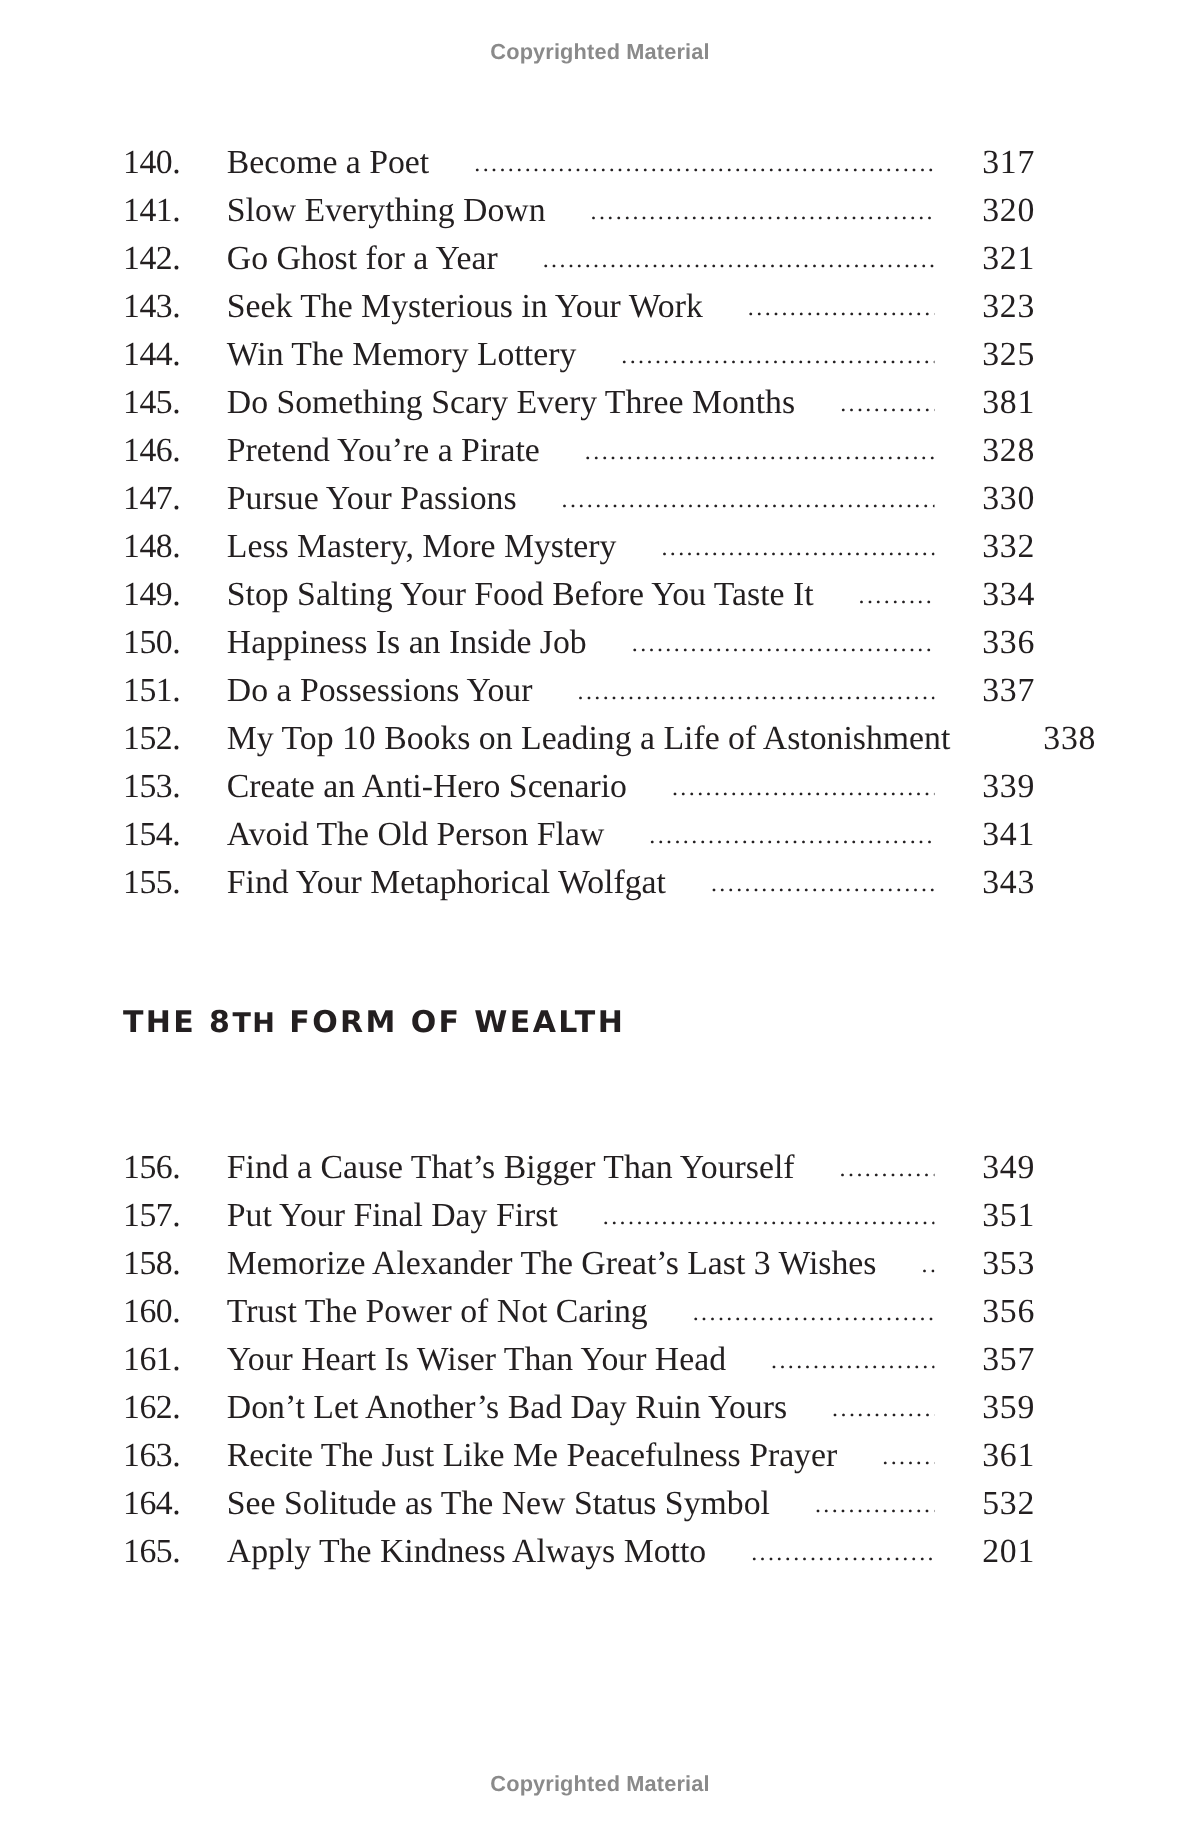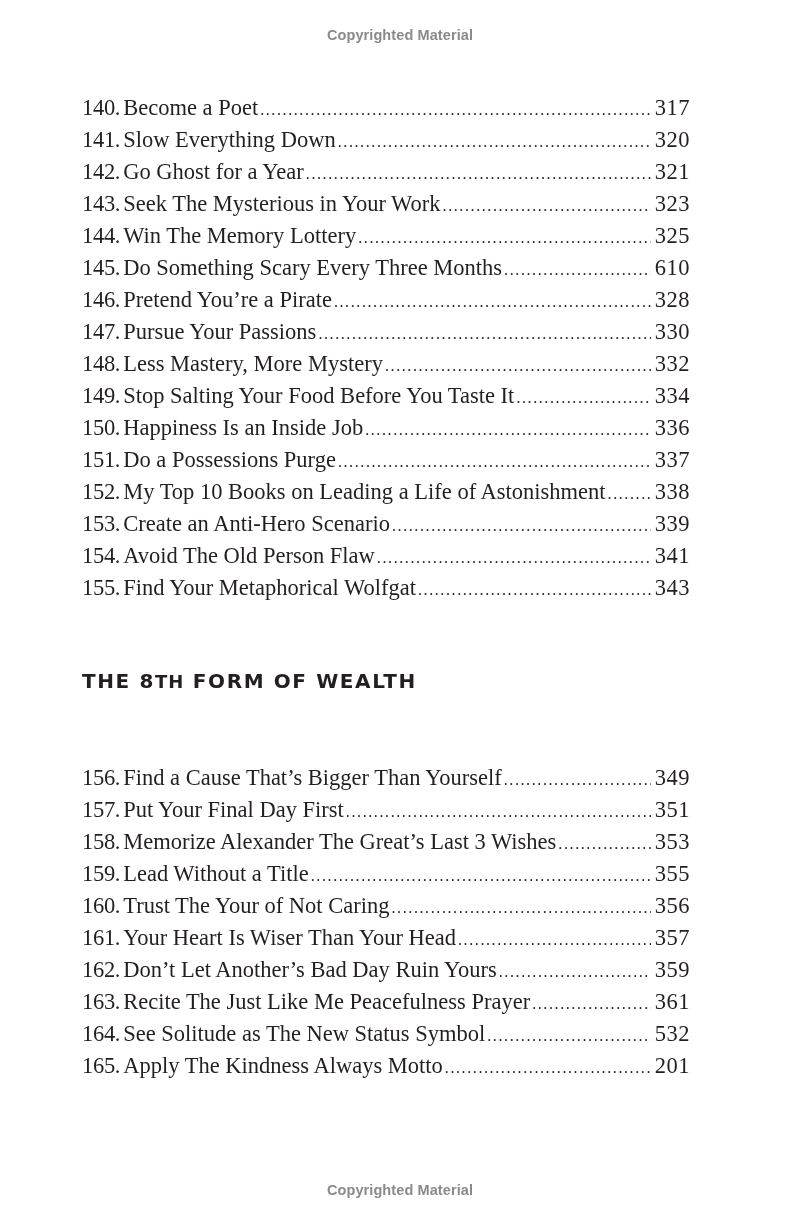--- a/index.html
+++ b/index.html
@@ -38,20 +38,21 @@
 
     .toc-row {
       display: flex;
       align-items: center;
       height: 32px;
       font-family: "Liberation Serif", serif;
       font-size: 22.5px;
       line-height: 32px;
       color: #231f20;
       white-space: nowrap;
+      gap: 28px;
     }
     .toc-num {
       flex: 0 0 auto;
       letter-spacing: -0.3px;
     }
     .toc-title {
       flex: 0 0 auto;
       padding-left: 3px;
     }
     .toc-leader {
@@ -141,21 +142,21 @@
   <div class="toc-row">
       <span class="toc-num">144.</span>
       <span class="toc-title">Win The Memory Lottery</span>
       <span class="toc-leader"></span>
       <span class="toc-page">325</span>
     </div>
   <div class="toc-row">
       <span class="toc-num">145.</span>
       <span class="toc-title">Do Something Scary Every Three Months</span>
       <span class="toc-leader"></span>
-      <span class="toc-page">610</span>
+      <span class="toc-page">381</span>
     </div>
   <div class="toc-row">
       <span class="toc-num">146.</span>
       <span class="toc-title">Pretend You’re a Pirate</span>
       <span class="toc-leader"></span>
       <span class="toc-page">328</span>
     </div>
   <div class="toc-row">
       <span class="toc-num">147.</span>
       <span class="toc-title">Pursue Your Passions</span>
@@ -175,21 +176,21 @@
       <span class="toc-page">334</span>
     </div>
   <div class="toc-row">
       <span class="toc-num">150.</span>
       <span class="toc-title">Happiness Is an Inside Job</span>
       <span class="toc-leader"></span>
       <span class="toc-page">336</span>
     </div>
   <div class="toc-row">
       <span class="toc-num">151.</span>
-      <span class="toc-title">Do a Possessions Purge</span>
+      <span class="toc-title">Do a Possessions Your</span>
       <span class="toc-leader"></span>
       <span class="toc-page">337</span>
     </div>
   <div class="toc-row">
       <span class="toc-num">152.</span>
       <span class="toc-title">My Top 10 Books on Leading a Life of Astonishment</span>
       <span class="toc-leader"></span>
       <span class="toc-page">338</span>
     </div>
   <div class="toc-row">
@@ -229,28 +230,22 @@
       <span class="toc-leader"></span>
       <span class="toc-page">351</span>
     </div>
   <div class="toc-row">
       <span class="toc-num">158.</span>
       <span class="toc-title">Memorize Alexander The Great’s Last 3 Wishes</span>
       <span class="toc-leader"></span>
       <span class="toc-page">353</span>
     </div>
   <div class="toc-row">
-      <span class="toc-num">159.</span>
-      <span class="toc-title">Lead Without a Title</span>
-      <span class="toc-leader"></span>
-      <span class="toc-page">355</span>
-    </div>
-  <div class="toc-row">
       <span class="toc-num">160.</span>
-      <span class="toc-title">Trust The Your of Not Caring</span>
+      <span class="toc-title">Trust The Power of Not Caring</span>
       <span class="toc-leader"></span>
       <span class="toc-page">356</span>
     </div>
   <div class="toc-row">
       <span class="toc-num">161.</span>
       <span class="toc-title">Your Heart Is Wiser Than Your Head</span>
       <span class="toc-leader"></span>
       <span class="toc-page">357</span>
     </div>
   <div class="toc-row">

